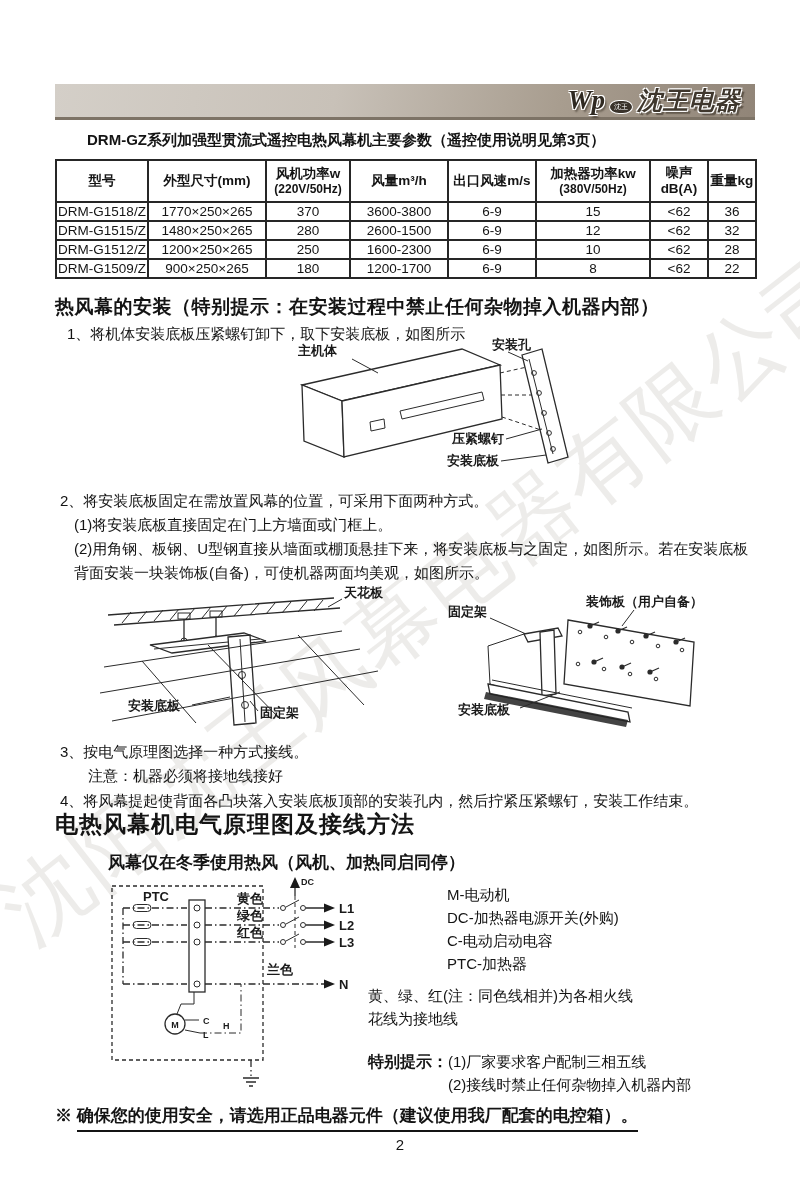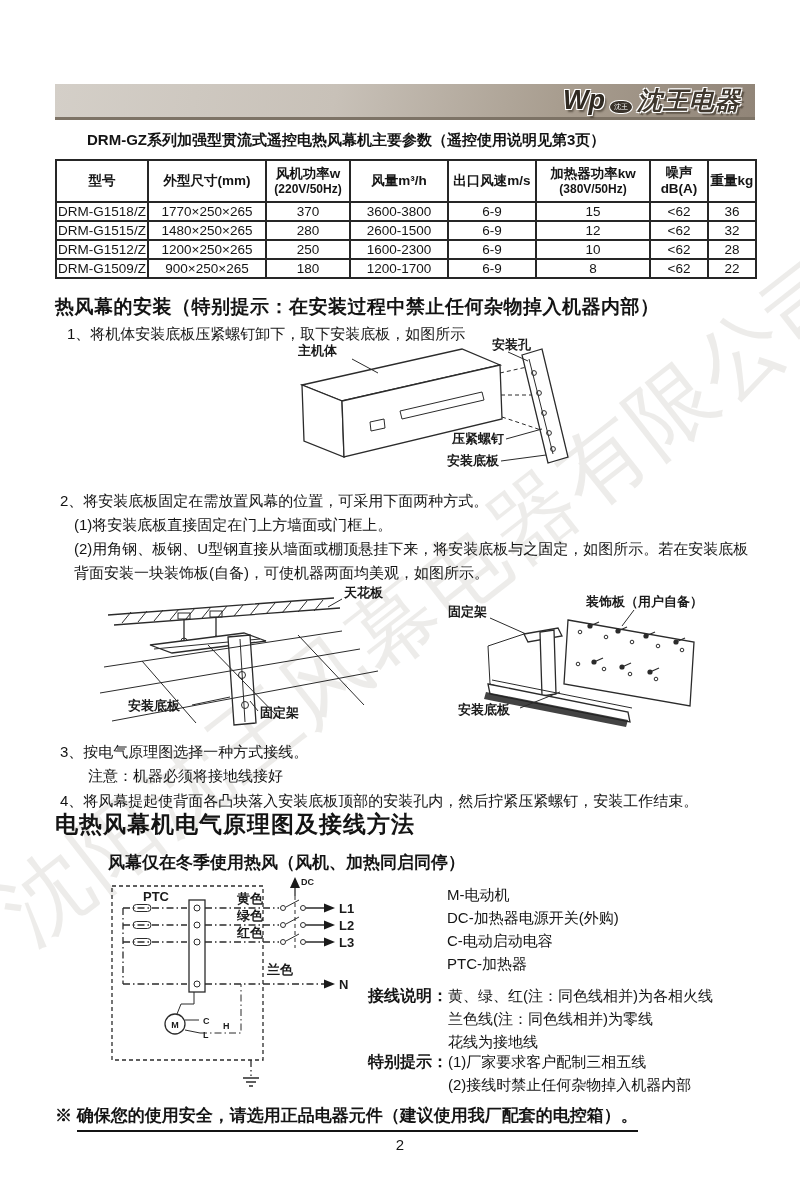--- a/index.html
+++ b/index.html
@@ -20,21 +20,21 @@
 
   
   .brandbar {
     position:absolute; left:55px; top:84px; width:700px; height:36px;
     background:linear-gradient(100deg,#d4cfc8 0%,#c8c1b8 40%,#a89d8f 72%,#918578 100%);
     border-bottom:3px solid #7d7366;
     display:flex; align-items:center; justify-content:flex-end; padding-right:14px;
   }
   .logo { display:flex; align-items:center; gap:4px; }
   .logo-script {
-    font-family:Liberation Sans, sans-serif; font-style:italic; font-weight:700;
+    font-family:Liberation Serif, serif; font-style:italic; font-weight:700;
     font-size:27px; color:#2f2921;
     text-shadow:-1px -1px 0 #fff,1px -1px 0 #fff,-1px 1px 0 #fff,1px 1px 0 #fff,2px 3px 2px rgba(40,32,22,.55);
   }
   .logo-badge {
     background:#3a332b; color:#fff; font-size:7px; line-height:10px;
     border-radius:50%/60%; padding:1px 4px; border:1px solid #fff;
     transform:translateY(6px);
   }
   .logo-name {
     font-size:25px; font-weight:900; font-style:italic; letter-spacing:1px;
@@ -343,24 +343,22 @@
     </figure>
 
     <div class="legend">
       <div>M-电动机</div>
       <div>DC-加热器电源开关(外购)</div>
       <div>C-电动启动电容</div>
       <div>PTC-加热器</div>
     </div>
 
     <div class="note-row" style="top:984px;">
-      <div class="note-label">接线说明：</div>
       <div class="note-lines">
         <div>黄、绿、红(注：同色线相并)为各相火线</div>
-        <div>兰色线(注：同色线相并)为零线</div>
         <div>花线为接地线</div>
       </div>
     </div>
 
     <div class="note-row" style="top:1050px;">
       <div class="note-label">特别提示：</div>
       <div class="note-lines">
         <div>(1)厂家要求客户配制三相五线</div>
         <div>(2)接线时禁止任何杂物掉入机器内部</div>
       </div>

